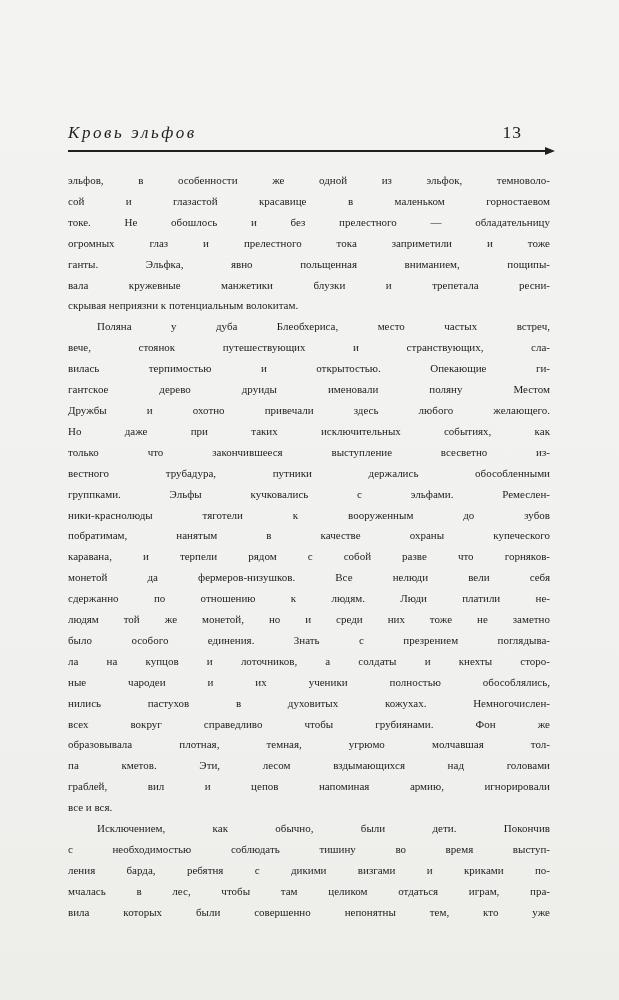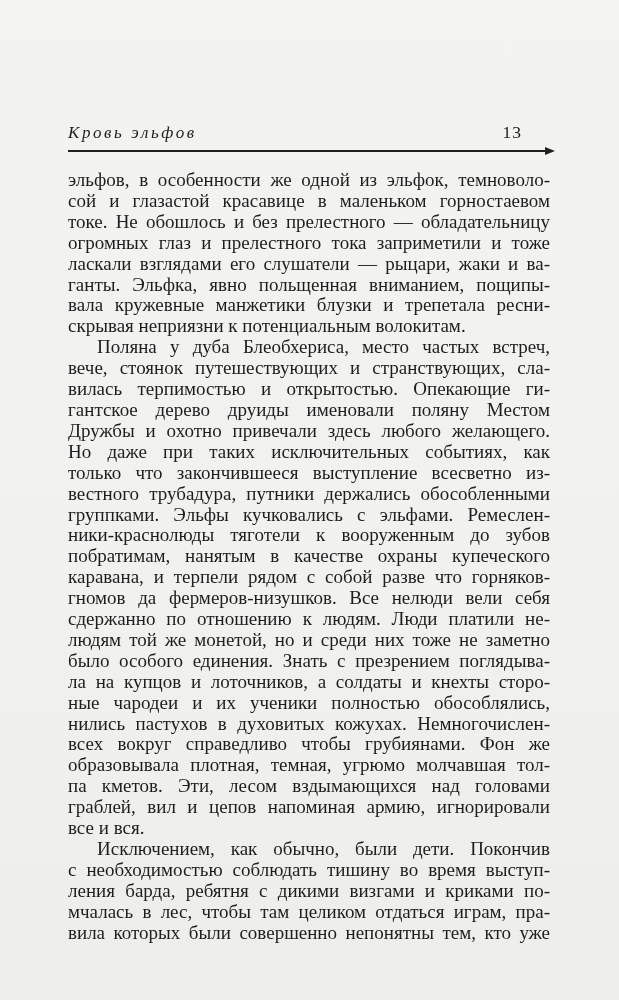--- a/index.html
+++ b/index.html
@@ -53,21 +53,21 @@
     right: -9px;
     top: -3.5px;
     width: 0;
     height: 0;
     border-left: 10px solid #20201f;
     border-top: 4.5px solid transparent;
     border-bottom: 4.5px solid transparent;
   }
   .body-text {
     margin-top: 18px;
-    font-size: 19px;
+    font-size: 11px;
     line-height: 20.9px;
     width: 482px;
   }
   .line {
     text-align: justify;
     text-align-last: justify;
     overflow: hidden;
     white-space: nowrap;
   }
   .line.para-end {
@@ -87,37 +87,36 @@
       <span class="page-number">13</span>
     </div>
     <div class="rule">
       <span class="arrowhead"></span>
     </div>
     <div class="body-text">
         <div class="line">эльфов, в особенности же одной из эльфок, темноволо-</div>
         <div class="line">сой и глазастой красавице в маленьком горностаевом</div>
         <div class="line">токе. Не обошлось и без прелестного — обладательницу</div>
         <div class="line">огромных глаз и прелестного тока заприметили и тоже</div>
-        <div class="line">ласкали взглядами его слушатели — рыцари, жаки и ва-</div>
         <div class="line">ганты. Эльфка, явно польщенная вниманием, пощипы-</div>
         <div class="line">вала кружевные манжетики блузки и трепетала ресни-</div>
         <div class="line para-end">скрывая неприязни к потенциальным волокитам.</div>
         <div class="line indent">Поляна у дуба Блеобхериса, место частых встреч,</div>
         <div class="line">вече, стоянок путешествующих и странствующих, сла-</div>
         <div class="line">вилась терпимостью и открытостью. Опекающие ги-</div>
         <div class="line">гантское дерево друиды именовали поляну Местом</div>
         <div class="line">Дружбы и охотно привечали здесь любого желающего.</div>
         <div class="line">Но даже при таких исключительных событиях, как</div>
         <div class="line">только что закончившееся выступление всесветно из-</div>
         <div class="line">вестного трубадура, путники держались обособленными</div>
         <div class="line">группками. Эльфы кучковались с эльфами. Ремеслен-</div>
         <div class="line">ники-краснолюды тяготели к вооруженным до зубов</div>
         <div class="line">побратимам, нанятым в качестве охраны купеческого</div>
         <div class="line">каравана, и терпели рядом с собой разве что горняков-</div>
-        <div class="line">гномов да фермеров-низушков. Все нелюди вели себя</div>
+        <div class="line">монетой да фермеров-низушков. Все нелюди вели себя</div>
         <div class="line">сдержанно по отношению к людям. Люди платили не-</div>
         <div class="line">людям той же монетой, но и среди них тоже не заметно</div>
         <div class="line">было особого единения. Знать с презрением поглядыва-</div>
         <div class="line">ла на купцов и лоточников, а солдаты и кнехты сторо-</div>
         <div class="line">ные чародеи и их ученики полностью обособлялись,</div>
         <div class="line">нились пастухов в духовитых кожухах. Немногочислен-</div>
         <div class="line">всех вокруг справедливо чтобы грубиянами. Фон же</div>
         <div class="line">образовывала плотная, темная, угрюмо молчавшая тол-</div>
         <div class="line">па кметов. Эти, лесом вздымающихся над головами</div>
         <div class="line">граблей, вил и цепов напоминая армию, игнорировали</div>

